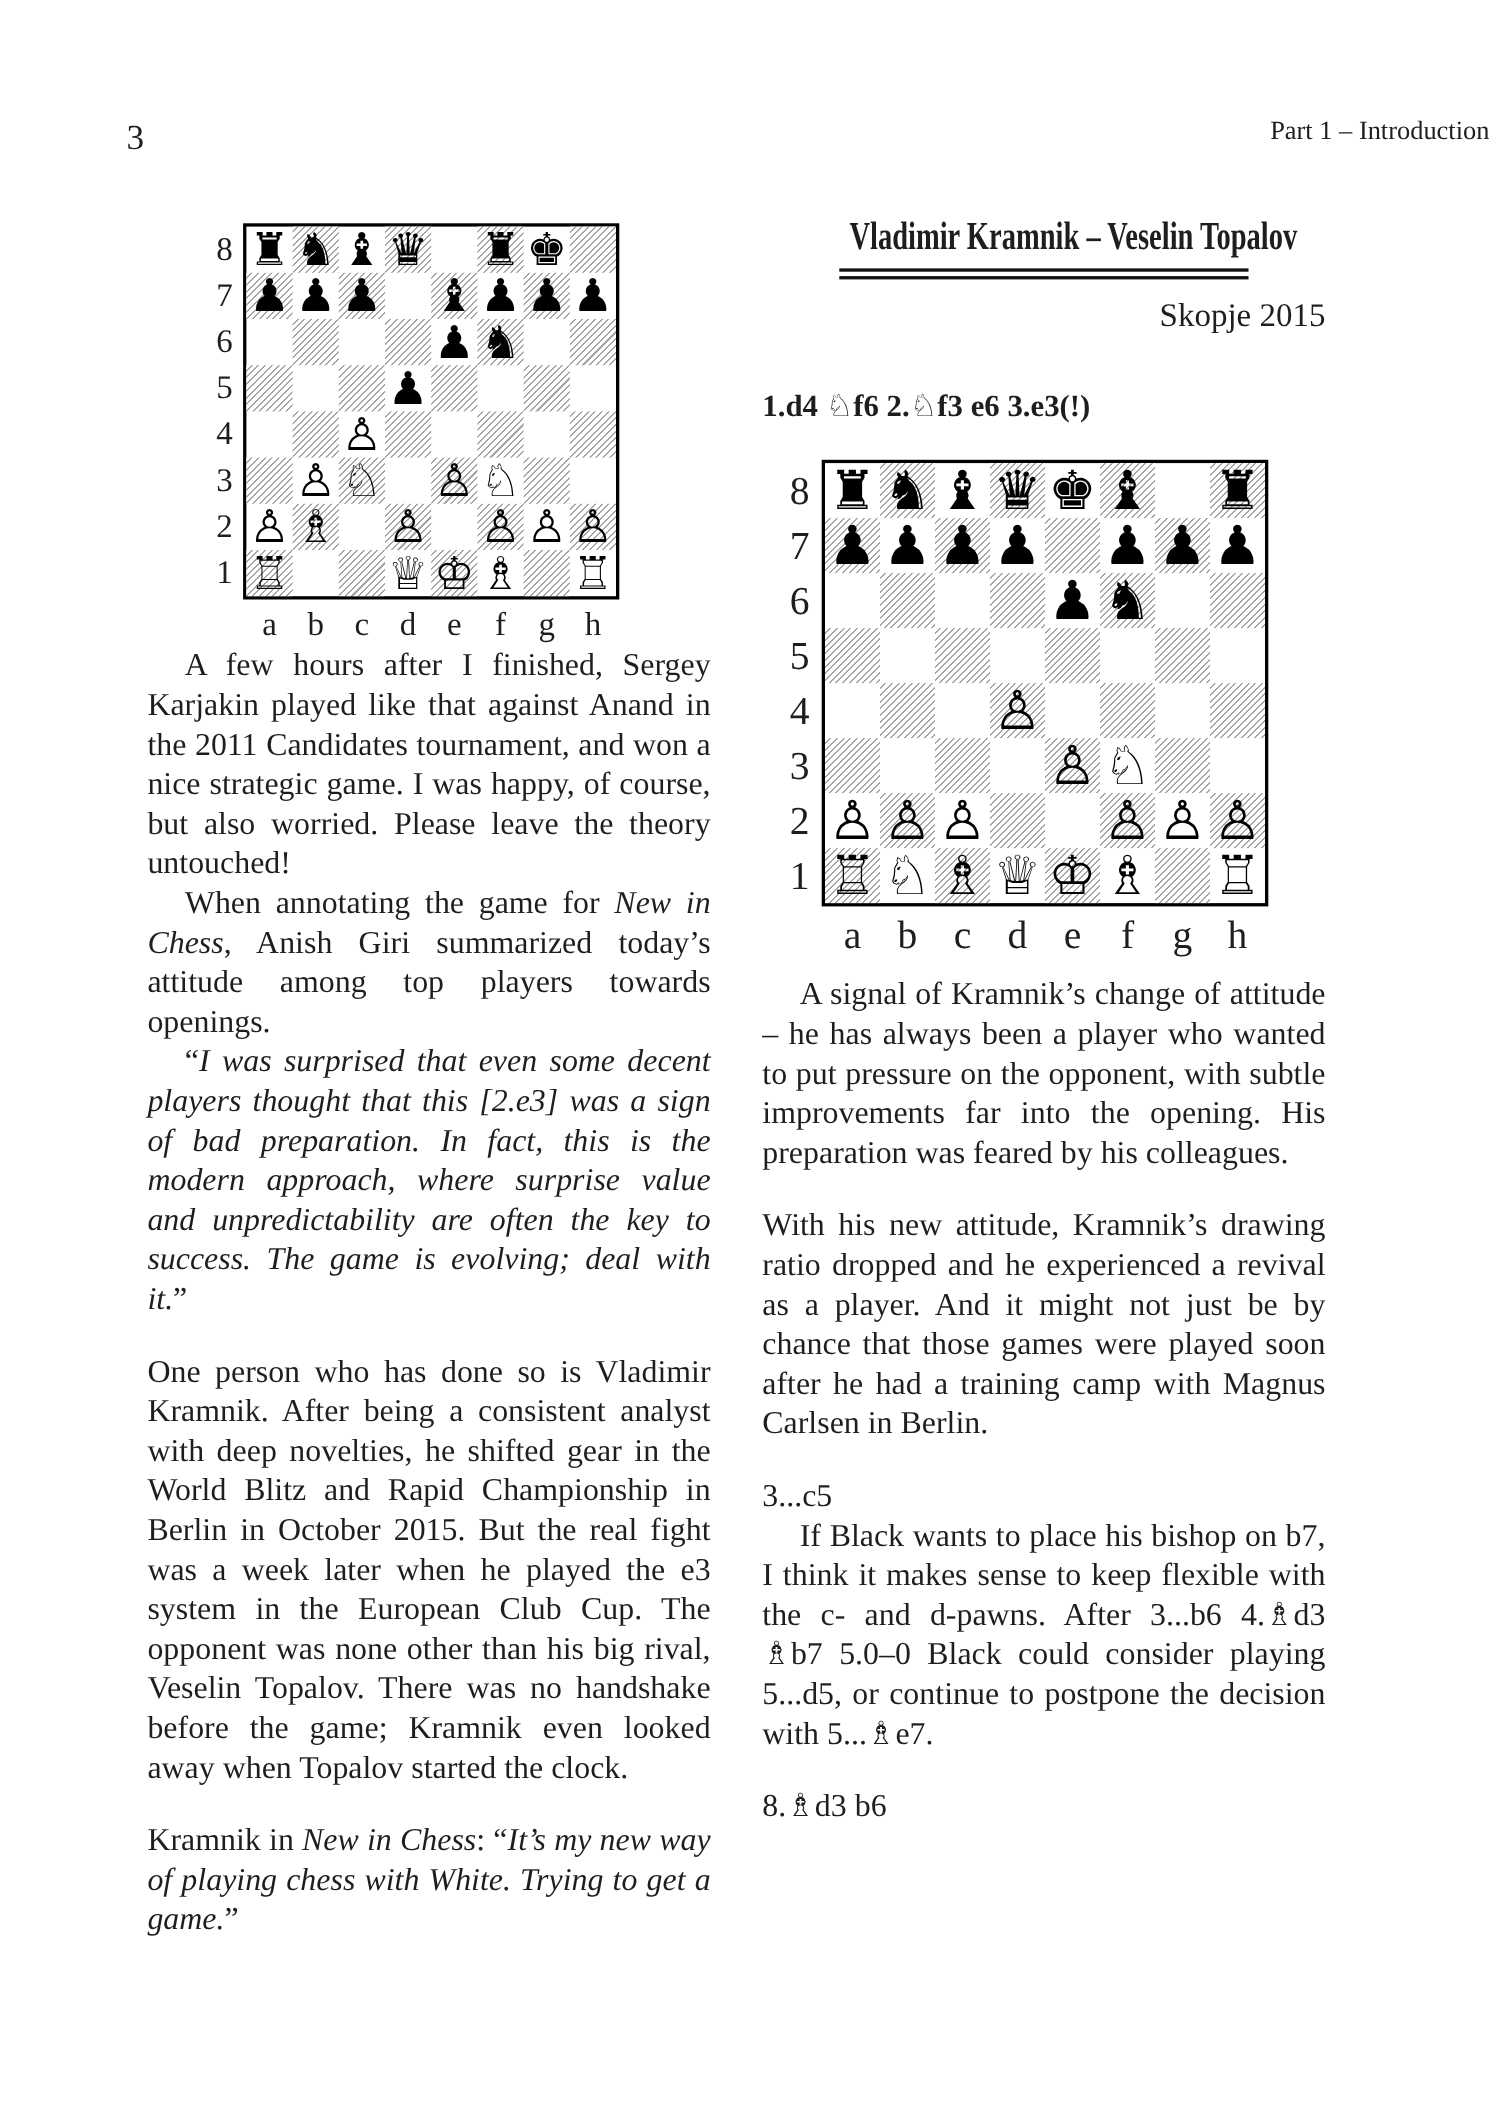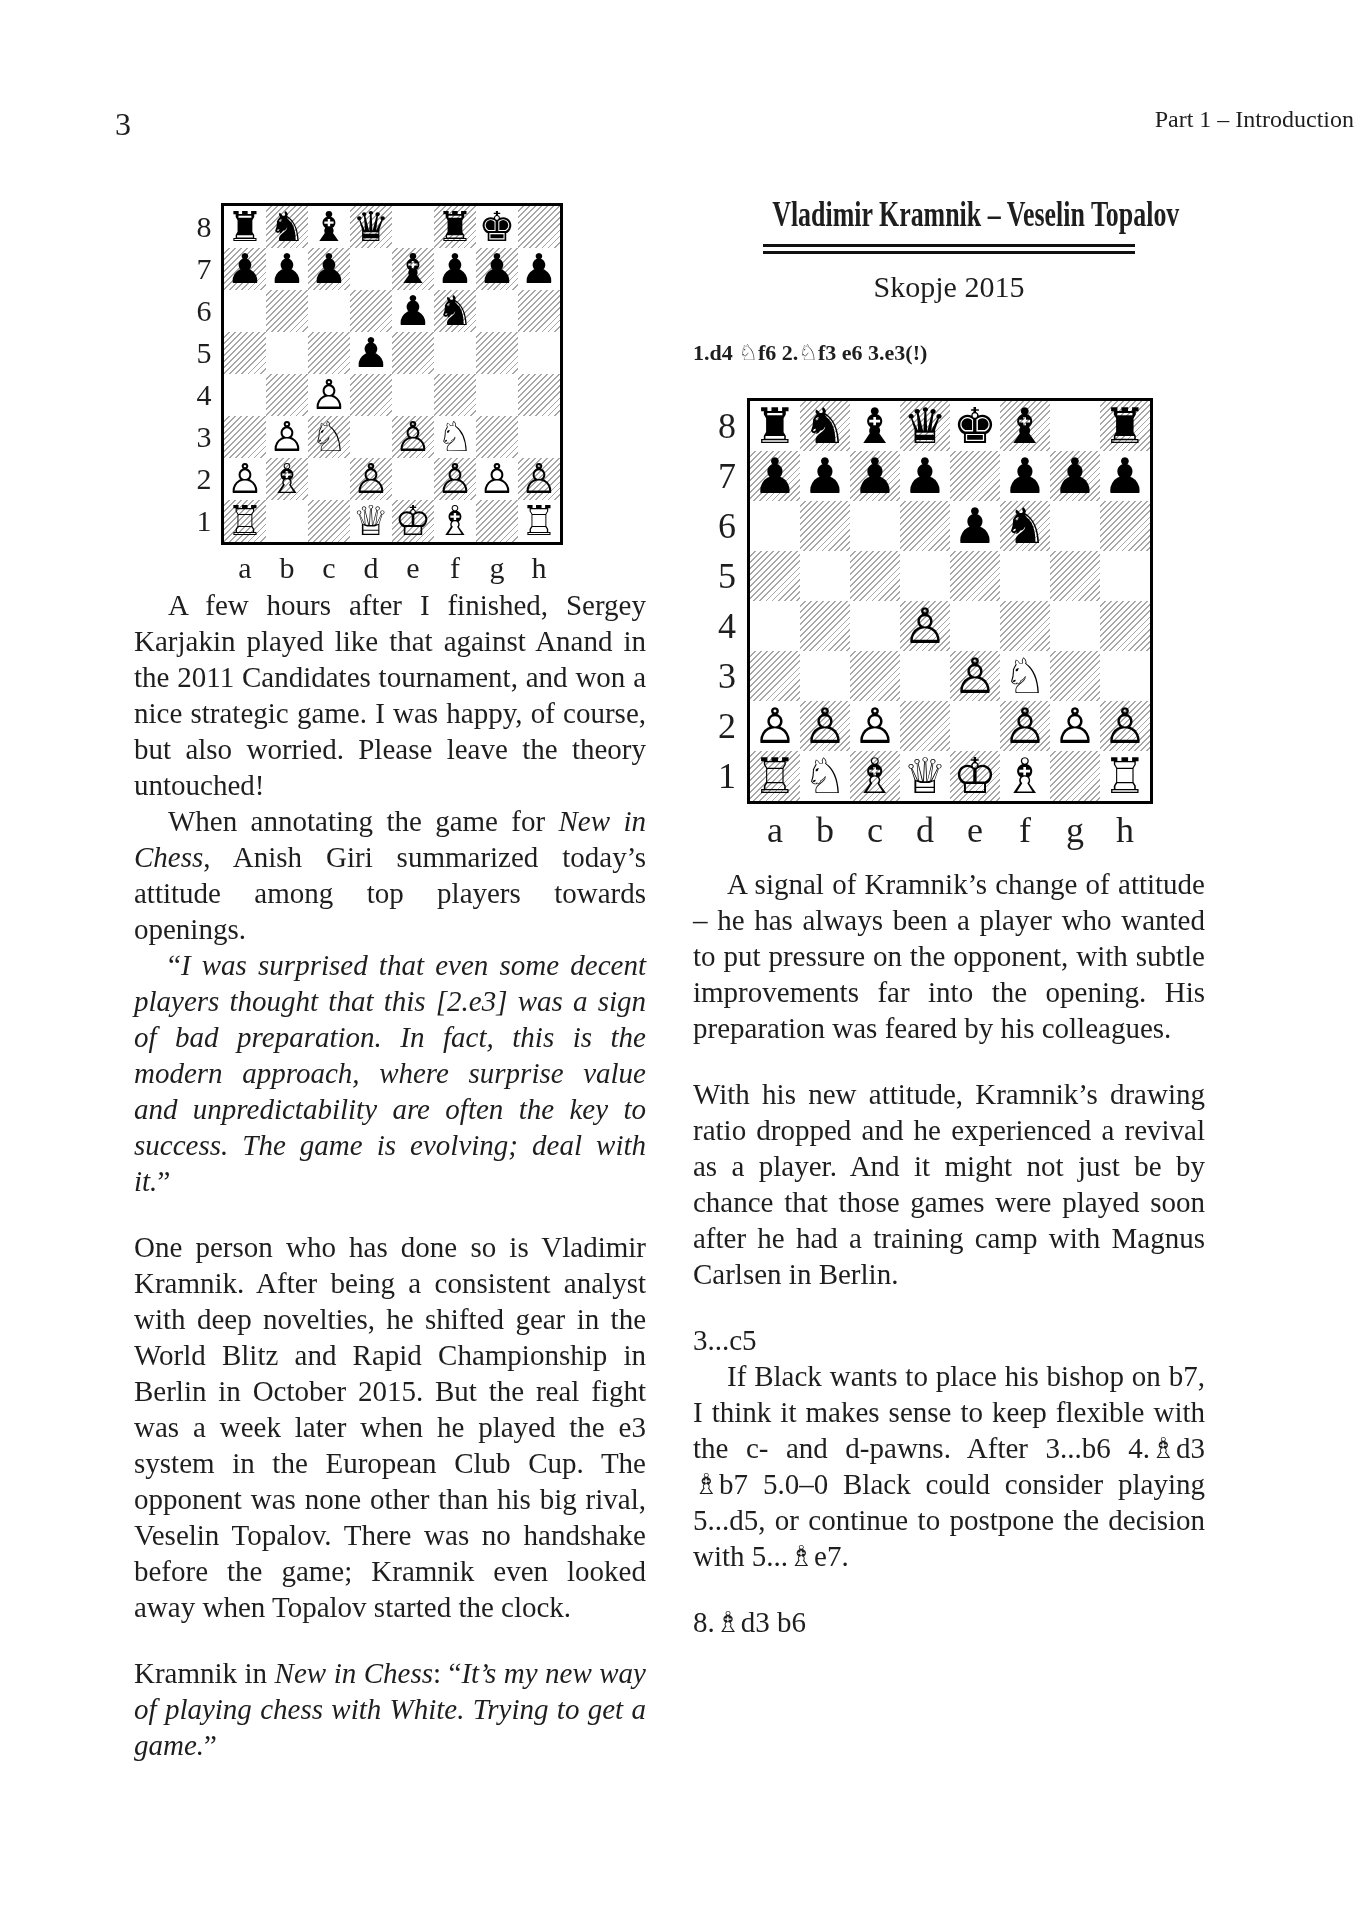--- a/index.html
+++ b/index.html
@@ -23,22 +23,22 @@
   .it{font-style:italic;}
   .move-h{font-weight:normal;font-size:30px;line-height:36px;text-align:left;}
   
   .game-title-wrap{text-align:center;white-space:nowrap;}
   .game-title{
     display:inline-block;font-weight:bold;font-size:36px;line-height:40px;
     transform:scaleX(0.72);transform-origin:center;white-space:nowrap;
   }
   .rule{width:372px;height:10px;margin:10px auto 0 auto;
     border-top:3px solid #111;border-bottom:3px solid #111;box-sizing:border-box;}
-  .venue{margin-top:16px;text-align:center;font-size:30px;}
-  .moves{margin-top:36px;font-weight:bold;font-size:22px;text-align:left;}
+  .venue{margin-top:16px;text-align:right;font-size:30px;}
+  .moves{margin-top:48px;font-weight:bold;font-size:28px;text-align:left;}
   
   .diagram{margin-top:0;}
   .d1{--sq:42px;--lab:30px;--gut:34px;}
   .d2{--sq:50px;--lab:36px;--gut:40px;}
   .dg-grid{display:flex;}
   .rank-labels{width:var(--gut);display:flex;flex-direction:column;padding-top:3px;}
   .rank-labels span{height:var(--sq);line-height:var(--sq);text-align:center;font-size:var(--lab);}
   .board{
     display:grid;grid-template-columns:repeat(8,var(--sq));grid-auto-rows:var(--sq);
     border:3px solid #000;background:#fff;

